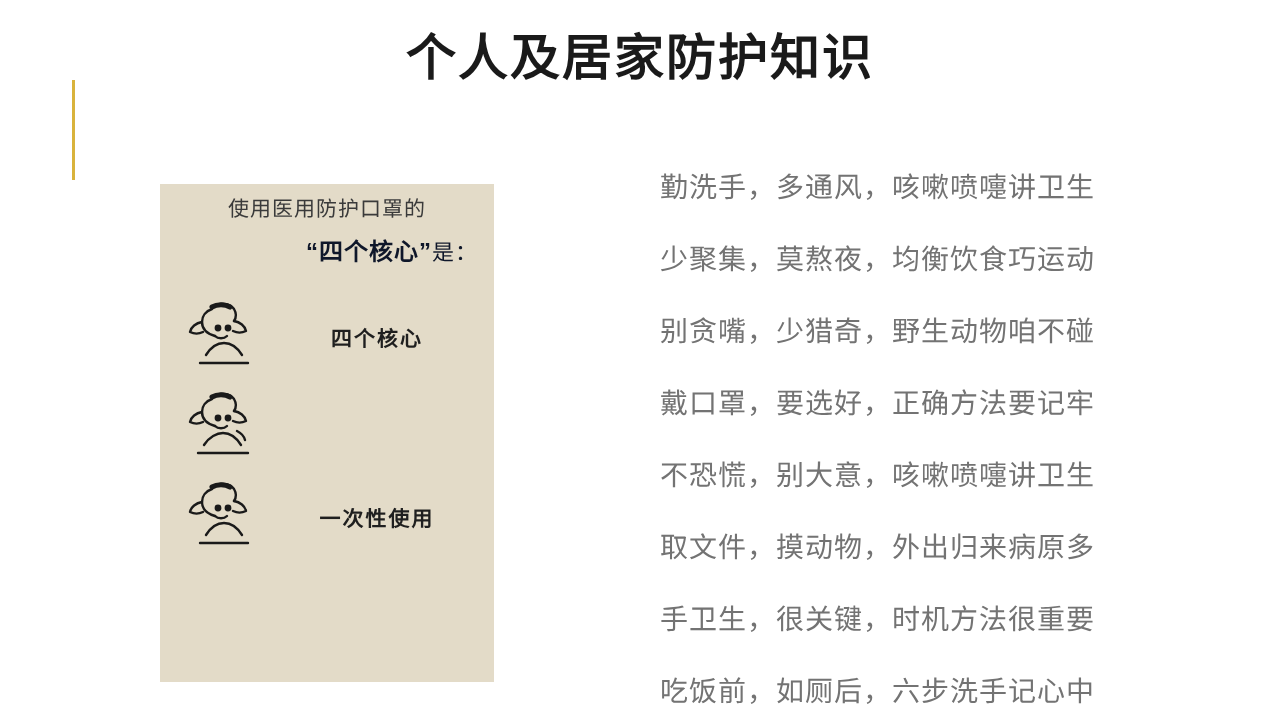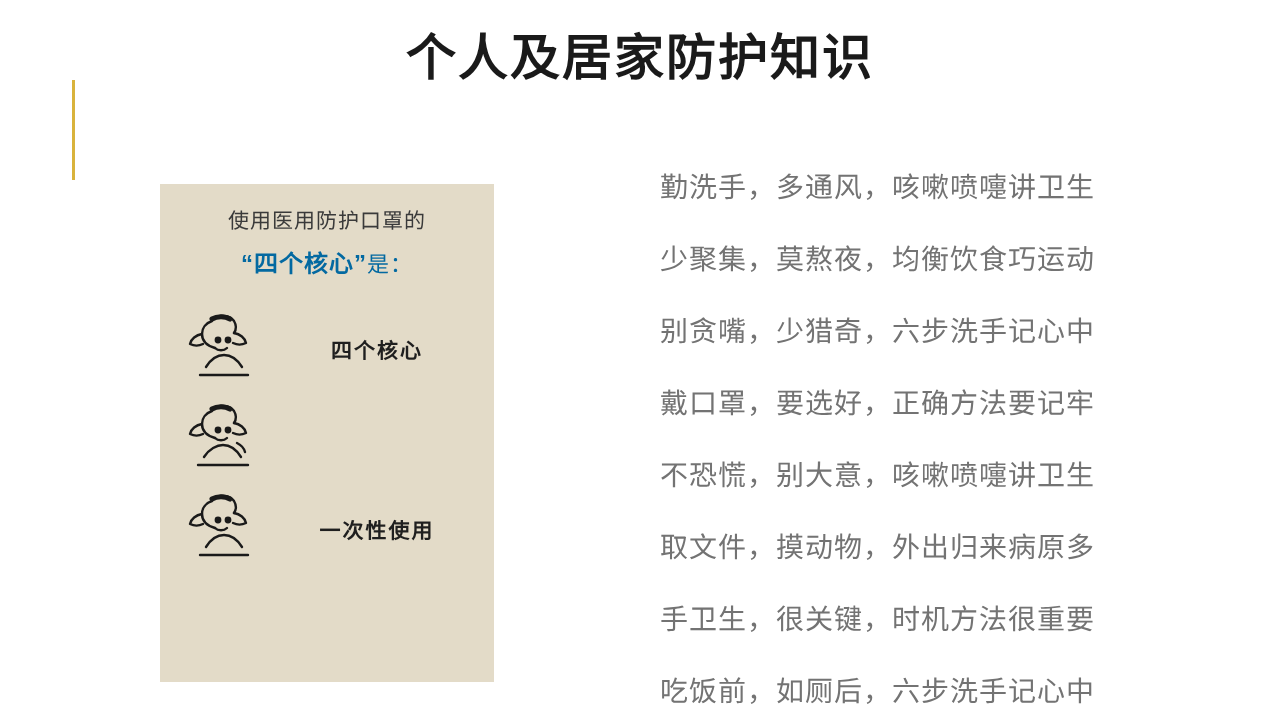--- a/index.html
+++ b/index.html
@@ -45,36 +45,37 @@
   }
   
   .mask-card {
     position: absolute;
     left: 160px;
     top: 184px;
     width: 334px;
     height: 498px;
     background: #e3dbc8;
     box-sizing: border-box;
-    padding: 20px 16px 10px 16px;
+    padding: 8px 16px 10px 16px;
   }
   .card-head {
     text-align: center;
     color: #2b2b2b;
   }
   .card-head-line1 {
     font-size: 21px;
     letter-spacing: 1px;
     margin-bottom: 10px;
     color: #3a3a3a;
   }
   .card-head-line2 {
     font-size: 22px;
     letter-spacing: 1px;
-    color: #0369a1;
+    color: #0f172a;
+    text-align: right;
   }
   .card-head-line2 .strong {
     font-weight: bold;
     font-size: 24px;
   }
   .card-rows {
     margin-top: 26px;
   }
   .card-row {
     display: flex;
@@ -195,21 +196,21 @@
         </div>
         <div class="row-label">一次性使用</div>
       </div>
 
     </div>
   </div>
 
   <div class="verses">
     <div class="verse-line">勤洗手，多通风，咳嗽喷嚏讲卫生</div>
     <div class="verse-line">少聚集，莫熬夜，均衡饮食巧运动</div>
-    <div class="verse-line">别贪嘴，少猎奇，六步洗手记心中</div>
+    <div class="verse-line">别贪嘴，少猎奇，野生动物咱不碰</div>
     <div class="verse-line">戴口罩，要选好，正确方法要记牢</div>
     <div class="verse-line">不恐慌，别大意，咳嗽喷嚏讲卫生</div>
     <div class="verse-line">取文件，摸动物，外出归来病原多</div>
     <div class="verse-line">手卫生，很关键，时机方法很重要</div>
     <div class="verse-line">吃饭前，如厕后，六步洗手记心中</div>
   </div>
 
 </div>
 
 </body></html>

